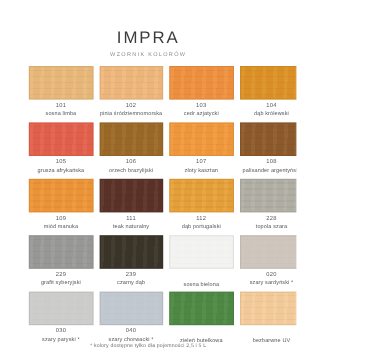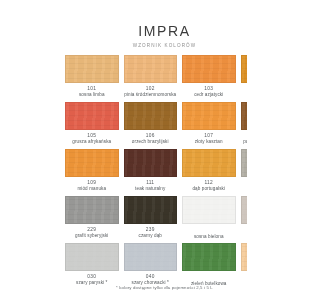--- a/index.html
+++ b/index.html
@@ -11,21 +11,20 @@
     font-family: "Liberation Sans", sans-serif;
     overflow: hidden;
   }
 
   #page {
     width: 247px;
     height: 296px;
     background: #ffffff;
     position: relative;
     padding: 16px;
-    margin-left: 41px;
   }
 
   
   .header {
     text-align: center;
     padding-top: 7px;
   }
   .brand-title {
     font-size: 14px;
     letter-spacing: 1.6px;

